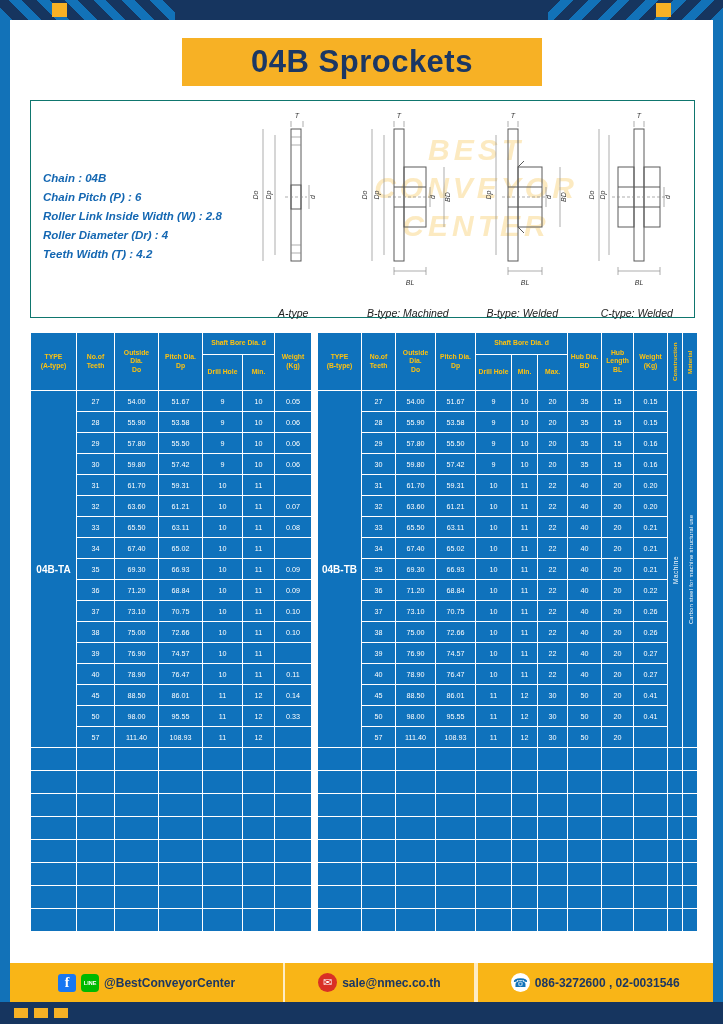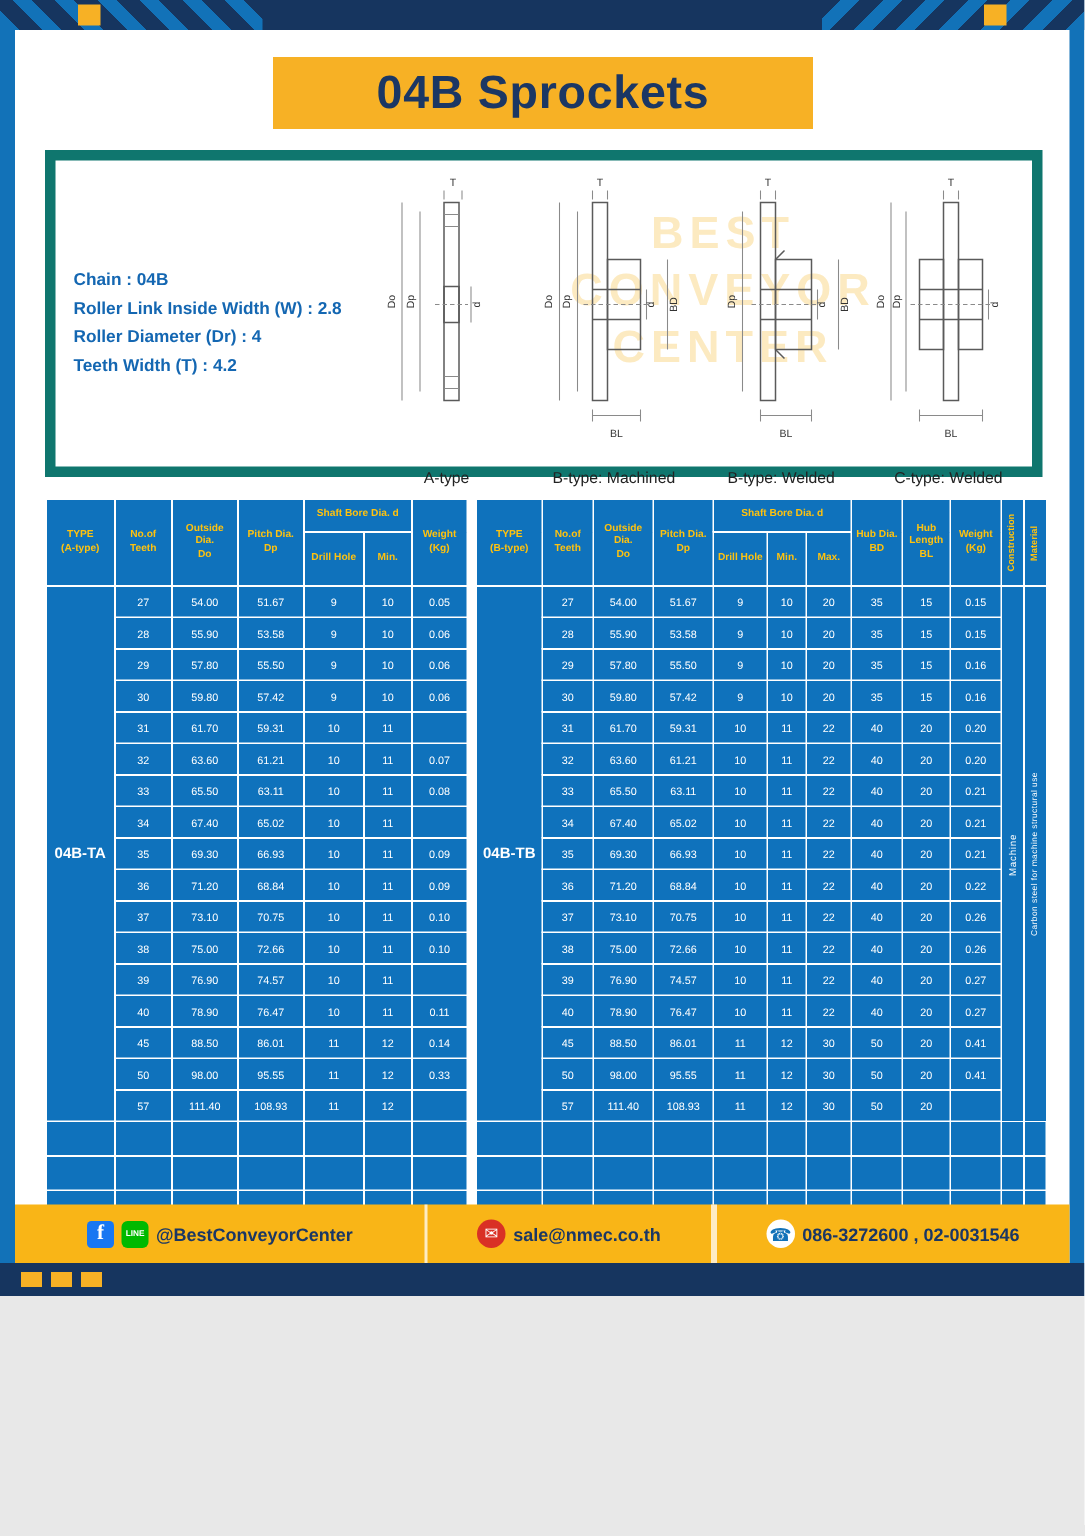--- a/index.html
+++ b/index.html
@@ -1,37 +1,37 @@
 <!DOCTYPE html>
 <html><head>
 <meta charset="utf-8">
 <style>
   * { margin:0; padding:0; box-sizing:border-box; }
   body { font-family:"Liberation Sans", sans-serif; background:#e8e8e8; }
-  .page { position:relative; width:723px; height:864px; background:#fff; overflow:hidden; margin:0 auto; }
+  .page { position:relative; width:723px; height:1024px; background:#fff; overflow:hidden; margin:0 auto; }
 
   
   .frame-left,.frame-right { position:absolute; top:0; bottom:0; width:10px; background:#1272B8; z-index:5; }
   .frame-left{left:0} .frame-right{right:0}
   .top-band { position:absolute; top:0; left:0; right:0; height:20px; background:#16355F; z-index:6; }
   .top-band .corner { position:absolute; top:0; height:20px; width:175px;
      background:repeating-linear-gradient(45deg,#1272B8 0 9px,#16355F 9px 20px); }
   .top-band .corner.right { right:0; background:repeating-linear-gradient(-45deg,#1272B8 0 9px,#16355F 9px 20px); }
   .top-band .ysq { position:absolute; top:3px; width:15px; height:14px; background:#F7B125; }
   .bottom-band { position:absolute; bottom:0; left:0; right:0; height:22px; background:#16355F; z-index:6; }
   .bottom-band .ydash { position:absolute; top:6px; width:14px; height:10px; background:#F7B125; }
 
   
   .title-banner { position:absolute; top:38px; left:182px; width:360px; height:48px; background:#F7B125;
      display:flex; align-items:center; justify-content:center; z-index:2; }
   .title-banner span { font-size:31px; font-weight:bold; color:#1B3764; letter-spacing:.5px; }
 
   
-  .diagram-box { position:absolute; top:100px; left:30px; right:28px; height:218px; border:7px solid #0f766e;
-     background:#fff; display:flex; z-index:2; }
+  .diagram-box { position:absolute; top:100px; left:30px; right:28px; height:218px; border:1px solid #0f766e;
+     background:#fff; display:flex; z-index:2;font-style:italic; }
   .specs { width:205px; padding:14px 0 0 12px; align-self:center; }
   .specs .spec-line { font-size:11.5px; font-weight:bold; color:#1467B2; line-height:19px; white-space:nowrap; }
   .figures { flex:1; display:flex; justify-content:space-around; align-items:flex-start; padding-top:8px; position:relative; z-index:1; }
   .figure { display:flex; flex-direction:column; align-items:center; }
   .figure svg { display:block; }
   .figure .caption { font-size:10.5px; color:#222; margin-top:16px; }
   .dwg { stroke:#5a5a5a; fill:none; stroke-width:1; }
   .dwg-thin { stroke:#8a8a8a; fill:none; stroke-width:.7; }
   .dim-t { font-size:7px; fill:#333; stroke:none; }
   .watermark { position:absolute; top:30px; left:295px; width:300px; text-align:center; z-index:0; pointer-events:none; }
@@ -95,20 +95,21 @@
   </div>
 
   <div class="diagram-box">
     <div class="watermark">
       <div>BEST</div>
       <div>CONVEYOR</div>
       <div>CENTER</div>
     </div>
     <div class="specs">
       <div class="spec-line">Chain : 04B</div>
+      <div class="spec-line">Chain Pitch (P) : 6</div>
       <div class="spec-line">Roller Link Inside Width (W) : 2.8</div>
       <div class="spec-line">Roller Diameter (Dr) : 4</div>
       <div class="spec-line">Teeth Width (T) : 4.2</div>
     </div>
 
     <div class="figures">
 
       <div class="figure">
         <svg width="100" height="182" viewBox="0 0 100 182">
           <text class="dim-t" x="54" y="9" text-anchor="middle">T</text>

